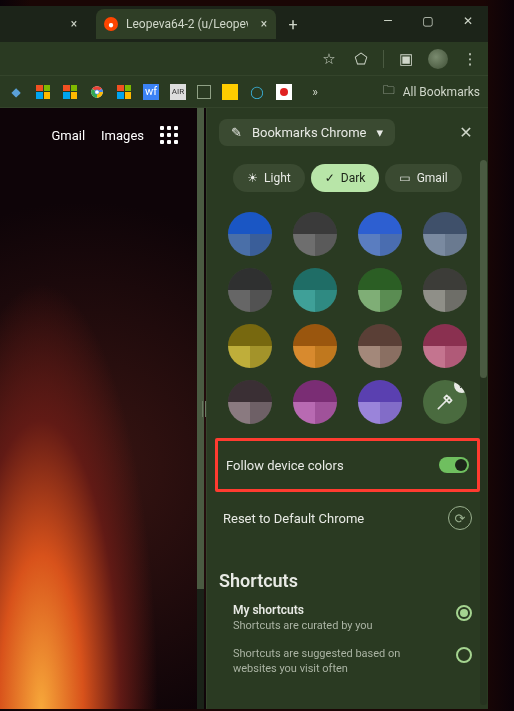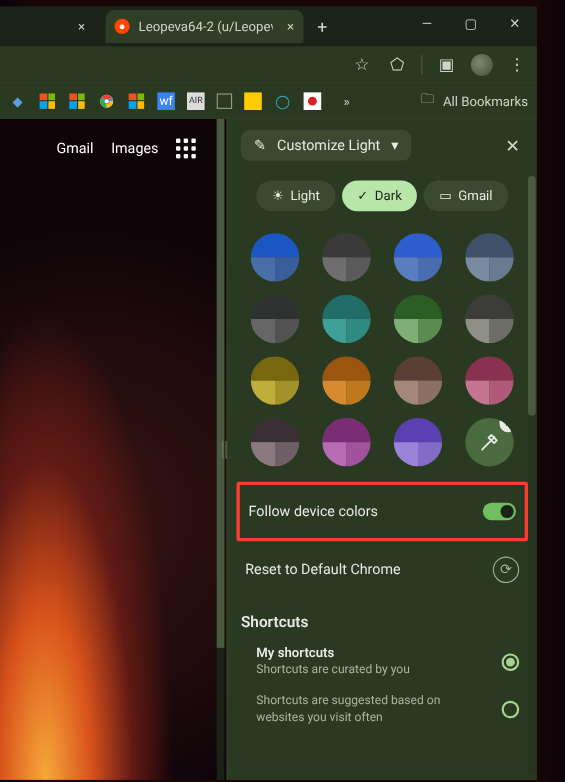--- a/index.html
+++ b/index.html
@@ -379,30 +379,30 @@
     border-radius: 50%;
     display: flex;
     align-items: center;
     justify-content: center;
     color: #9ab08f;
     font-size: 13px;
     cursor: pointer;
   }
 
   .section-title {
-    font-size: 14px;
+    font-size: 18px;
     font-weight: 600;
     color: var(--text);
-    margin-top: 18px;
+    margin-top: 30px;
     margin-bottom: 6px;
   }
 
   .radio-opt {
     display: flex;
-    align-items: center;
+    align-items: flex-start;
     gap: 22px;
     padding: 6px 4px;
     cursor: pointer;
   }
   .radio-opt .texts { flex: 1; }
   .radio-opt .rtitle { font-size: 12px; color: var(--text); font-weight: 600; }
   .radio-opt .rdesc { font-size: 11px; color: var(--text-dim); margin-top: 2px; line-height: 1.3; }
   .radio-circle {
     width: 16px; height: 16px;
     border-radius: 50%;
@@ -545,21 +545,21 @@
 
     <div class="side-panel">
       <div class="drag-handle">
           <span></span>
           <span></span>
         </div>
 
       <div class="panel-header">
         <div class="customize-pill">
           <span>✎</span>
-          <span>Customize Light</span>
+          <span>Bookmarks Chrome</span>
           <span>▾</span>
         </div>
         <span class="flex1"></span>
         <span class="panel-close">✕</span>
       </div>
 
       <div class="panel-scroll">
 
         <div class="mode-row">
           <div class="mode-pill">

